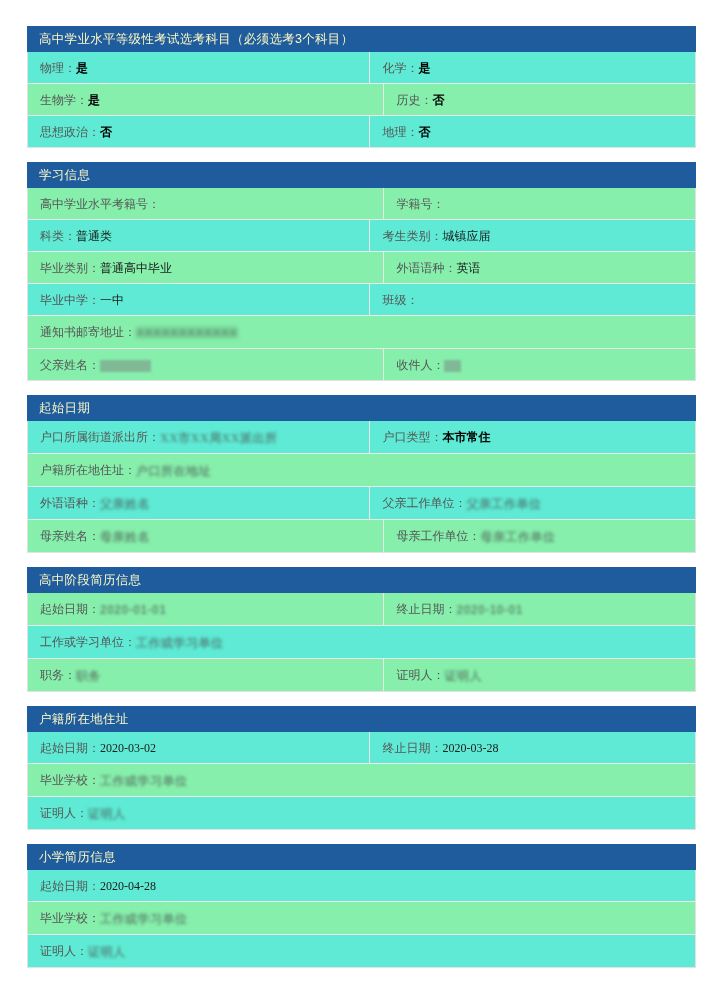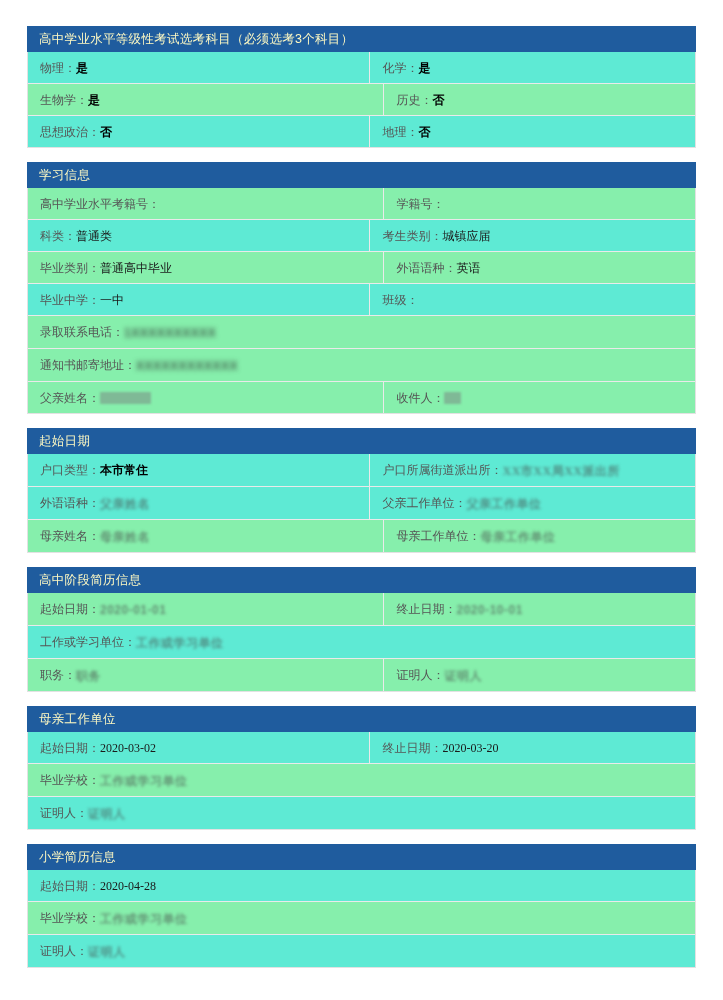--- a/index.html
+++ b/index.html
@@ -139,37 +139,37 @@
         </div>
         <div class="row striped">
           <div class="cell"><span class="lbl">毕业类别：</span><span class="val">普通高中毕业</span></div>
           <div class="cell"><span class="lbl">外语语种：</span><span class="val">英语</span></div>
         </div>
         <div class="row plain">
           <div class="cell"><span class="lbl">毕业中学：</span><span class="val">一中</span></div>
           <div class="cell"><span class="lbl">班级：</span><span class="val"></span></div>
         </div>
         <div class="row striped">
-          <div class="cell full"><span class="lbl">录取联系电话：</span><span class="redact strong">1XXXXXXXXXX</span></div>
-        </div>
-        <div class="row striped">
           <div class="cell full"><span class="lbl">通知书邮寄地址：</span><span class="redact strong">XXXXXXXXXXXX</span></div>
         </div>
         <div class="row striped">
           <div class="cell"><span class="lbl">父亲姓名：</span><span class="redact bar">XXXXXX</span></div>
           <div class="cell"><span class="lbl">收件人：</span><span class="redact bar">XX</span></div>
         </div>
       </div>
     </div>
     <div class="section">
       <div class="sec-header">起始日期</div>
       <div class="rows">
         <div class="row plain">
+          <div class="cell"><span class="lbl">户口所属街道派出所：</span><span class="redact">XX市XX局XX派出所</span></div>
           <div class="cell"><span class="lbl">户口类型：</span><span class="val bold">本市常住</span></div>
-          <div class="cell"><span class="lbl">户口所属街道派出所：</span><span class="redact">XX市XX局XX派出所</span></div>
+        </div>
+        <div class="row striped">
+          <div class="cell full"><span class="lbl">户籍所在地住址：</span><span class="redact">户口所在地址</span></div>
         </div>
         <div class="row plain">
           <div class="cell"><span class="lbl">外语语种：</span><span class="redact">父亲姓名</span></div>
           <div class="cell"><span class="lbl">父亲工作单位：</span><span class="redact">父亲工作单位</span></div>
         </div>
         <div class="row striped">
           <div class="cell"><span class="lbl">母亲姓名：</span><span class="redact">母亲姓名</span></div>
           <div class="cell"><span class="lbl">母亲工作单位：</span><span class="redact">母亲工作单位</span></div>
         </div>
       </div>
@@ -184,25 +184,25 @@
         <div class="row plain">
           <div class="cell full"><span class="lbl">工作或学习单位：</span><span class="redact">工作或学习单位</span></div>
         </div>
         <div class="row striped">
           <div class="cell"><span class="lbl">职务：</span><span class="redact">职务</span></div>
           <div class="cell"><span class="lbl">证明人：</span><span class="redact">证明人</span></div>
         </div>
       </div>
     </div>
     <div class="section">
-      <div class="sec-header">母亲工作单位</div>
+      <div class="sec-header">户籍所在地住址</div>
       <div class="rows">
         <div class="row plain">
           <div class="cell"><span class="lbl">起始日期：</span><span class="val">2020-03-02</span></div>
-          <div class="cell"><span class="lbl">终止日期：</span><span class="val">2020-03-20</span></div>
+          <div class="cell"><span class="lbl">终止日期：</span><span class="val">2020-03-28</span></div>
         </div>
         <div class="row striped">
           <div class="cell full"><span class="lbl">毕业学校：</span><span class="redact">工作或学习单位</span></div>
         </div>
         <div class="row plain">
           <div class="cell full"><span class="lbl">证明人：</span><span class="redact">证明人</span></div>
         </div>
       </div>
     </div>
     <div class="section">

